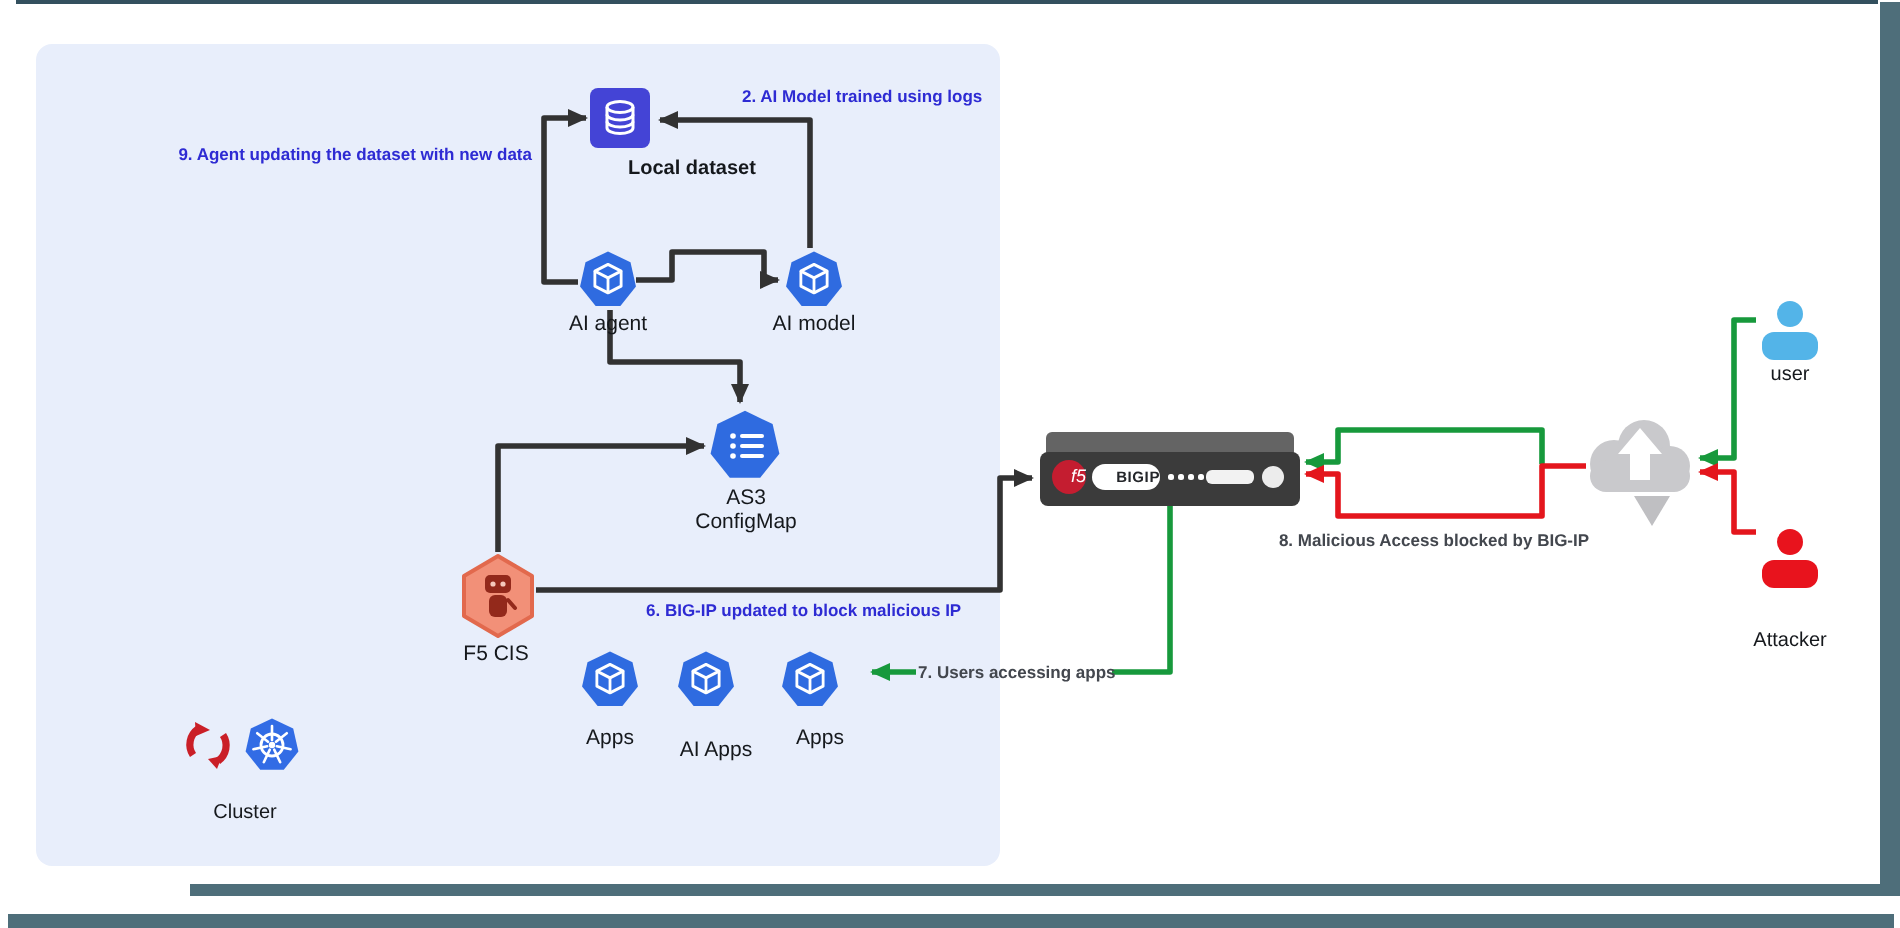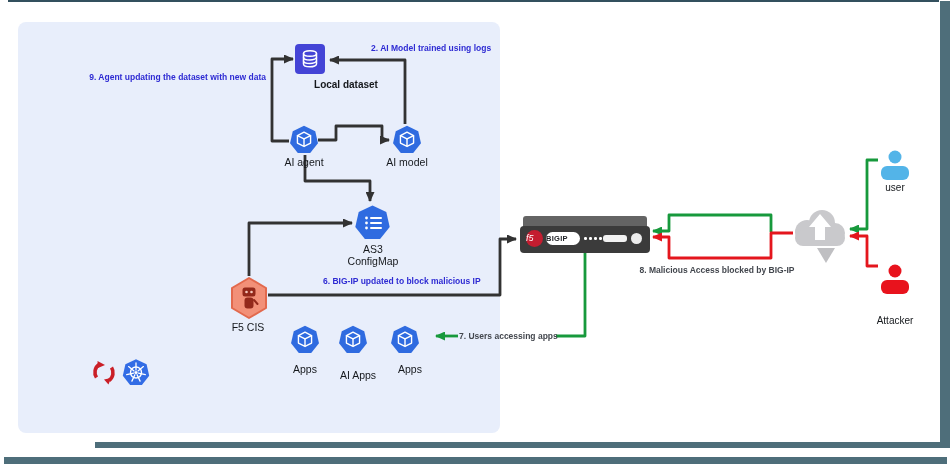--- a/index.html
+++ b/index.html
@@ -19,24 +19,24 @@
   .dataset-box{position:absolute;left:295px;top:44px;width:30px;height:30px;background:#4444d6;
                border-radius:4px;z-index:2;}
   
   .bigip{position:absolute;left:520px;top:216px;width:130px;height:37px;z-index:2;}
   .bigip-top{position:absolute;left:3px;top:0;right:3px;height:11px;background:#646464;
              border-radius:3px 3px 0 0;border-bottom:2px solid #232323;}
   .bigip-body{position:absolute;left:0;top:10px;width:130px;height:27px;background:#3b3b3b;
               border-radius:4px;}
   .f5-ball{position:absolute;left:6px;top:4px;width:17px;height:17px;border-radius:50%;
            background:#c41d30;color:#fff;font-style:italic;font-weight:normal;font-size:9px;
-           line-height:17px;text-align:left;}
+           line-height:17px;text-align:right;}
   .bigip-pill{position:absolute;left:26px;top:6px;width:34px;height:13px;background:#fff;
               border-radius:7px;color:#24262a;font-weight:bold;font-size:7.5px;line-height:13px;
-              text-align:left;letter-spacing:.3px;}
+              text-align:right;letter-spacing:.3px;}
   .bigip-dots{position:absolute;left:64px;top:11px;display:flex;gap:2.5px;}
   .bigip-dots span{width:2.5px;height:2.5px;border-radius:50%;background:#fff;display:block;}
   .bigip-slot{position:absolute;left:83px;top:9px;width:24px;height:7px;background:#f2f2f2;
               border-radius:3px;}
   .bigip-led{position:absolute;left:111px;top:7px;width:11px;height:11px;border-radius:50%;
              background:#ececec;}
 </style>
 </head>
 <body>
 
@@ -184,20 +184,21 @@
       <line x1="14" y1="11.5" x2="14" y2="4.5"></line>
         <line x1="16" y1="12.4" x2="21.4" y2="8.1"></line>
       <line x1="16.4" y1="14.6" x2="23.3" y2="16.1"></line>
         <line x1="15.1" y1="16.3" x2="18.1" y2="22.6"></line>
       <line x1="12.9" y1="16.3" x2="9.9" y2="22.6"></line>
         <line x1="11.6" y1="14.6" x2="4.7" y2="16.1"></line>
       <line x1="12" y1="12.4" x2="6.6" y2="8.1"></line>
     </g>
     <circle cx="14" cy="14" r="1.6" fill="#fff"></circle>
   </svg>
+  <div class="lbl-node" style="left:40px;top:401px;width:165px;font-size:10px;">Cluster</div>
 
   <div class="bigip">
     <div class="bigip-top"></div>
     <div class="bigip-body">
       <div class="f5-ball">f5</div>
       <div class="bigip-pill">BIGIP</div>
       <div class="bigip-dots">
         <span></span>
           <span></span>
           <span></span>
@@ -229,18 +230,18 @@
 
   <svg class="icon" style="left:878px;top:264px;" width="34" height="32" viewBox="0 0 34 32">
     <g fill="#e8131d">
         <circle cx="17" cy="7" r="6.5"></circle>
         <rect x="3" y="16" width="28" height="14" rx="6"></rect>
       </g>
   </svg>
   <div class="lbl-node" style="left:855px;top:295px;width:80px;font-size:10px;margin-top:20px;">Attacker</div>
 
   <div class="lbl-step" style="left:331px;top:43px;margin-left:40px;">2. AI Model trained using logs</div>
-  <div class="lbl-step lbl-bg" style="left:320px;top:276px;">6. BIG-IP updated to block malicious IP</div>
+  <div class="lbl-step lbl-bg" style="left:320px;top:300px;">6. BIG-IP updated to block malicious IP</div>
   <div class="lbl-step lbl-dark" style="left:459px;top:331px;">7. Users accessing apps</div>
   <div class="lbl-step lbl-dark" style="left:637px;top:265px;width:160px;text-align:center;">8. Malicious Access blocked by BIG-IP</div>
   <div class="lbl-step" style="left:58px;top:72px;width:208px;text-align:right;">9. Agent updating the dataset with new data</div>
 
 </div>
 
 </body></html>

